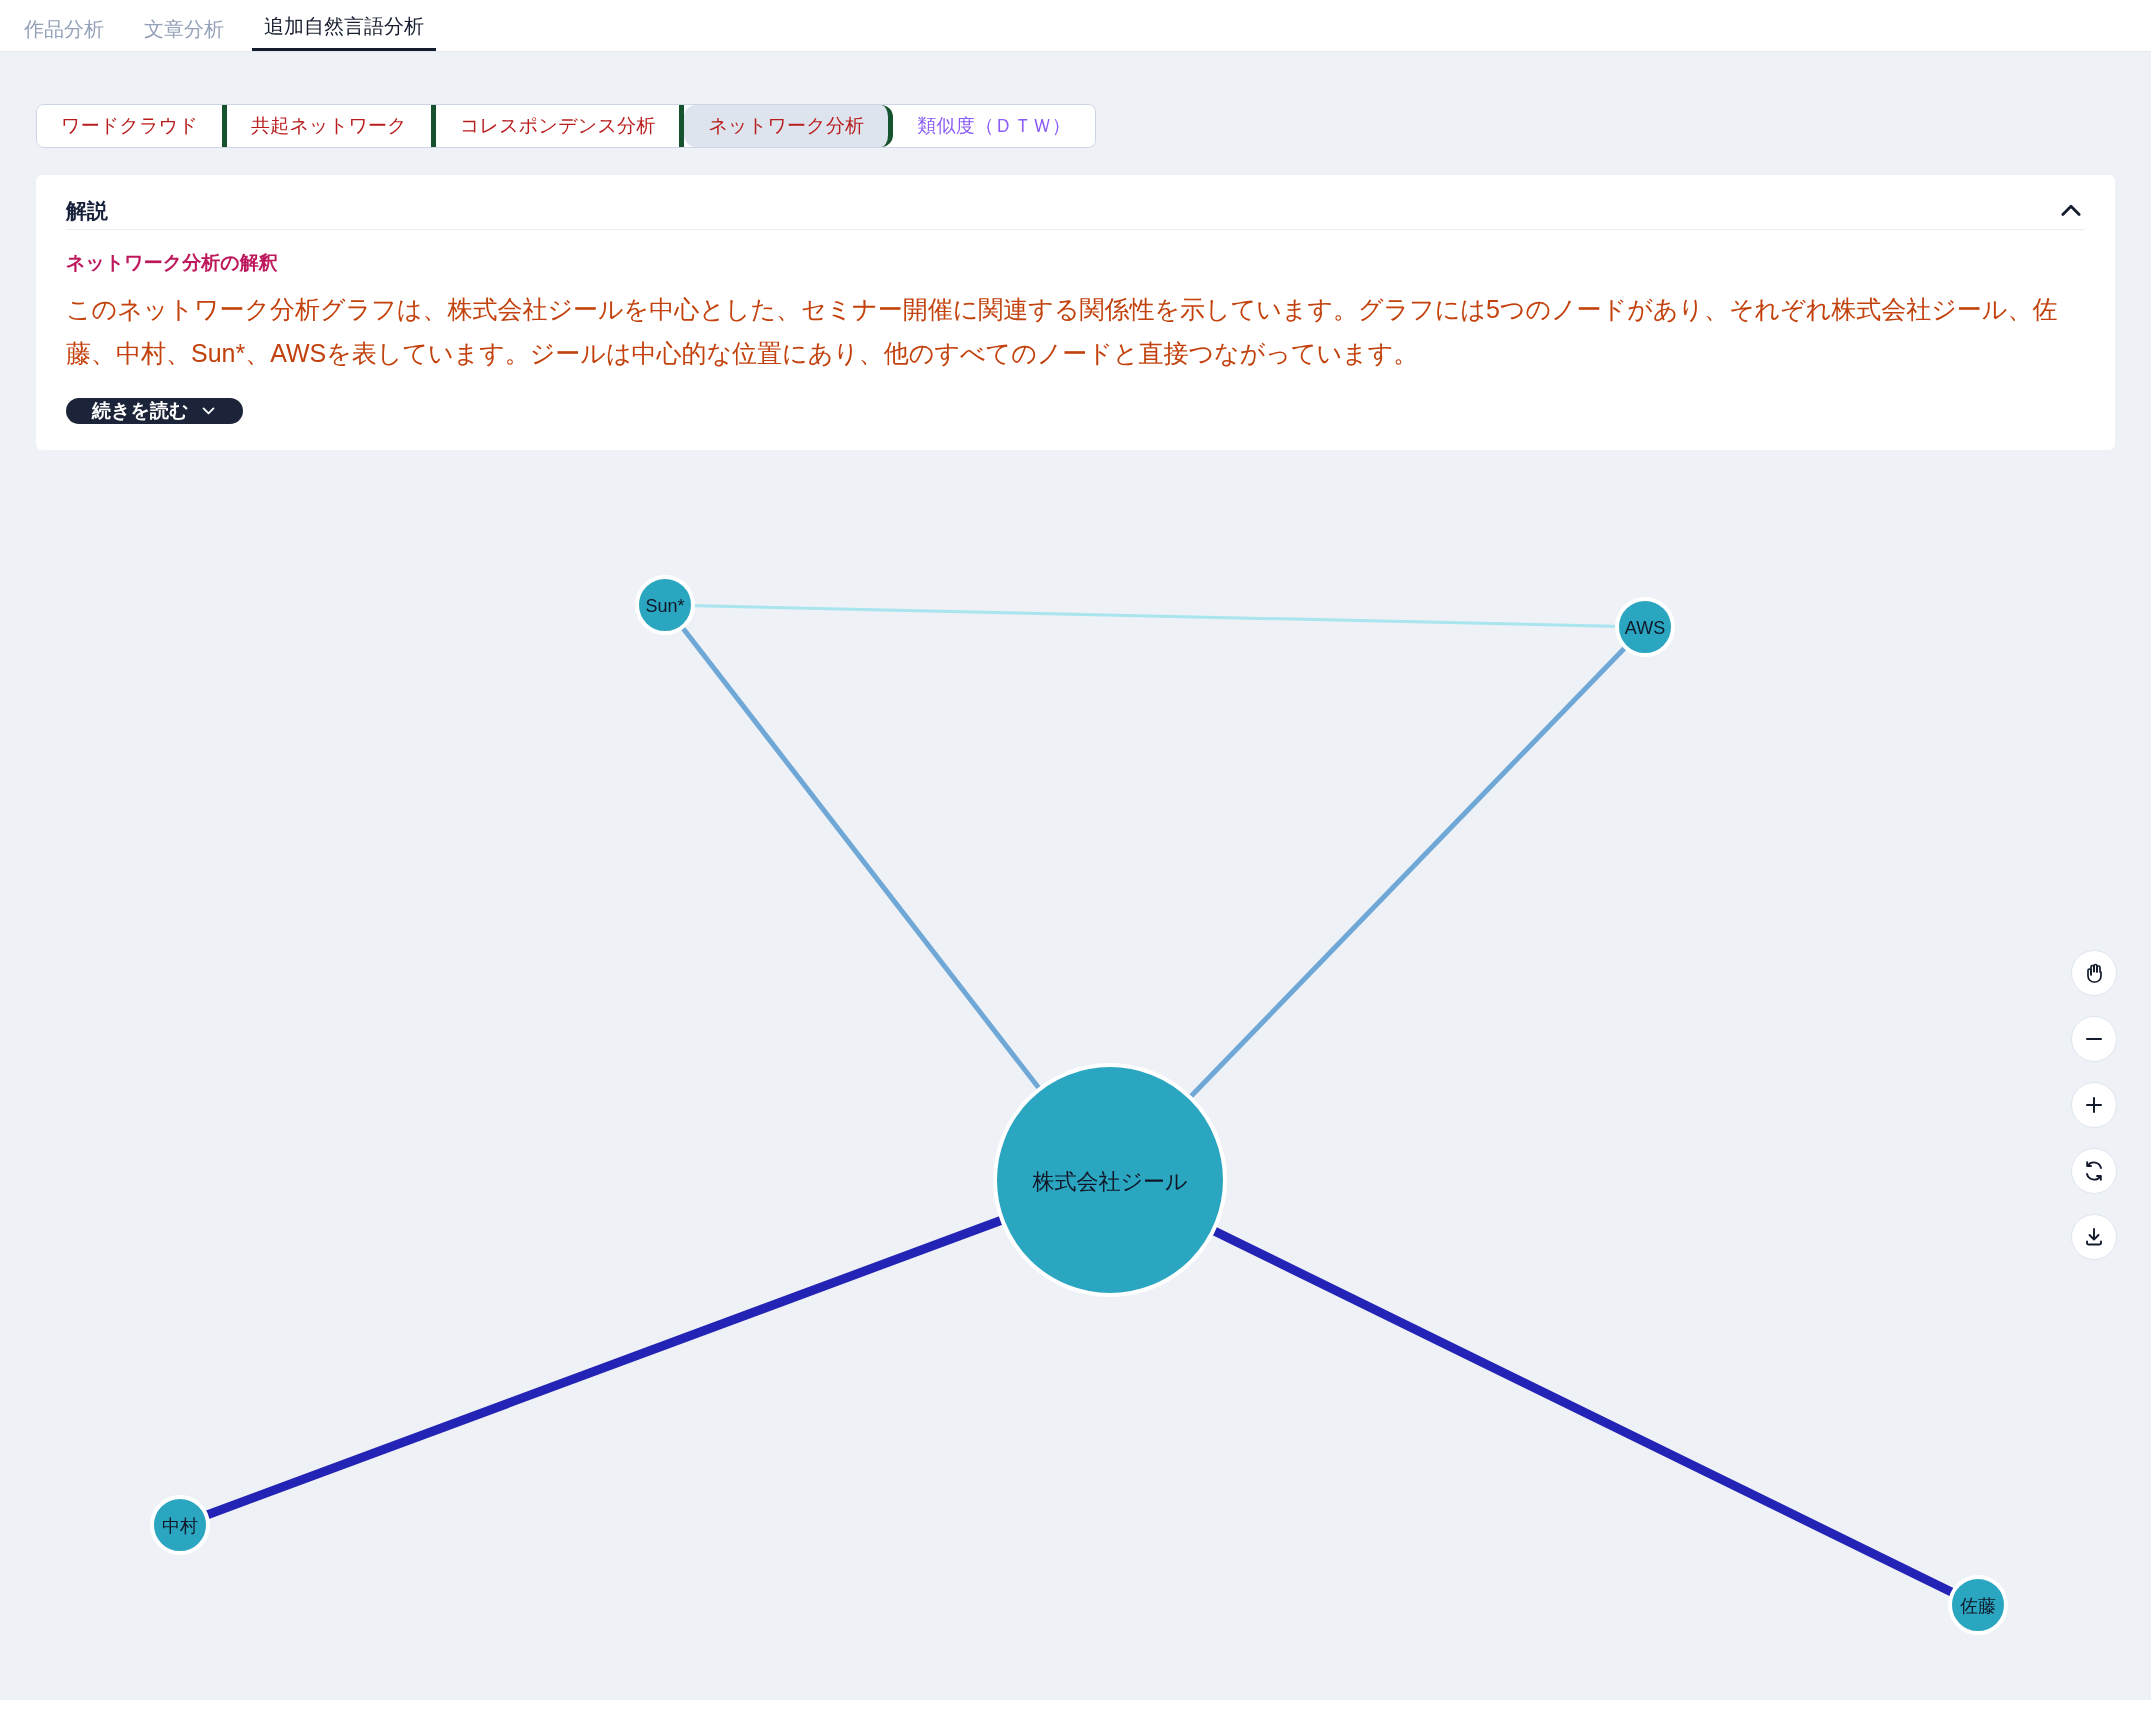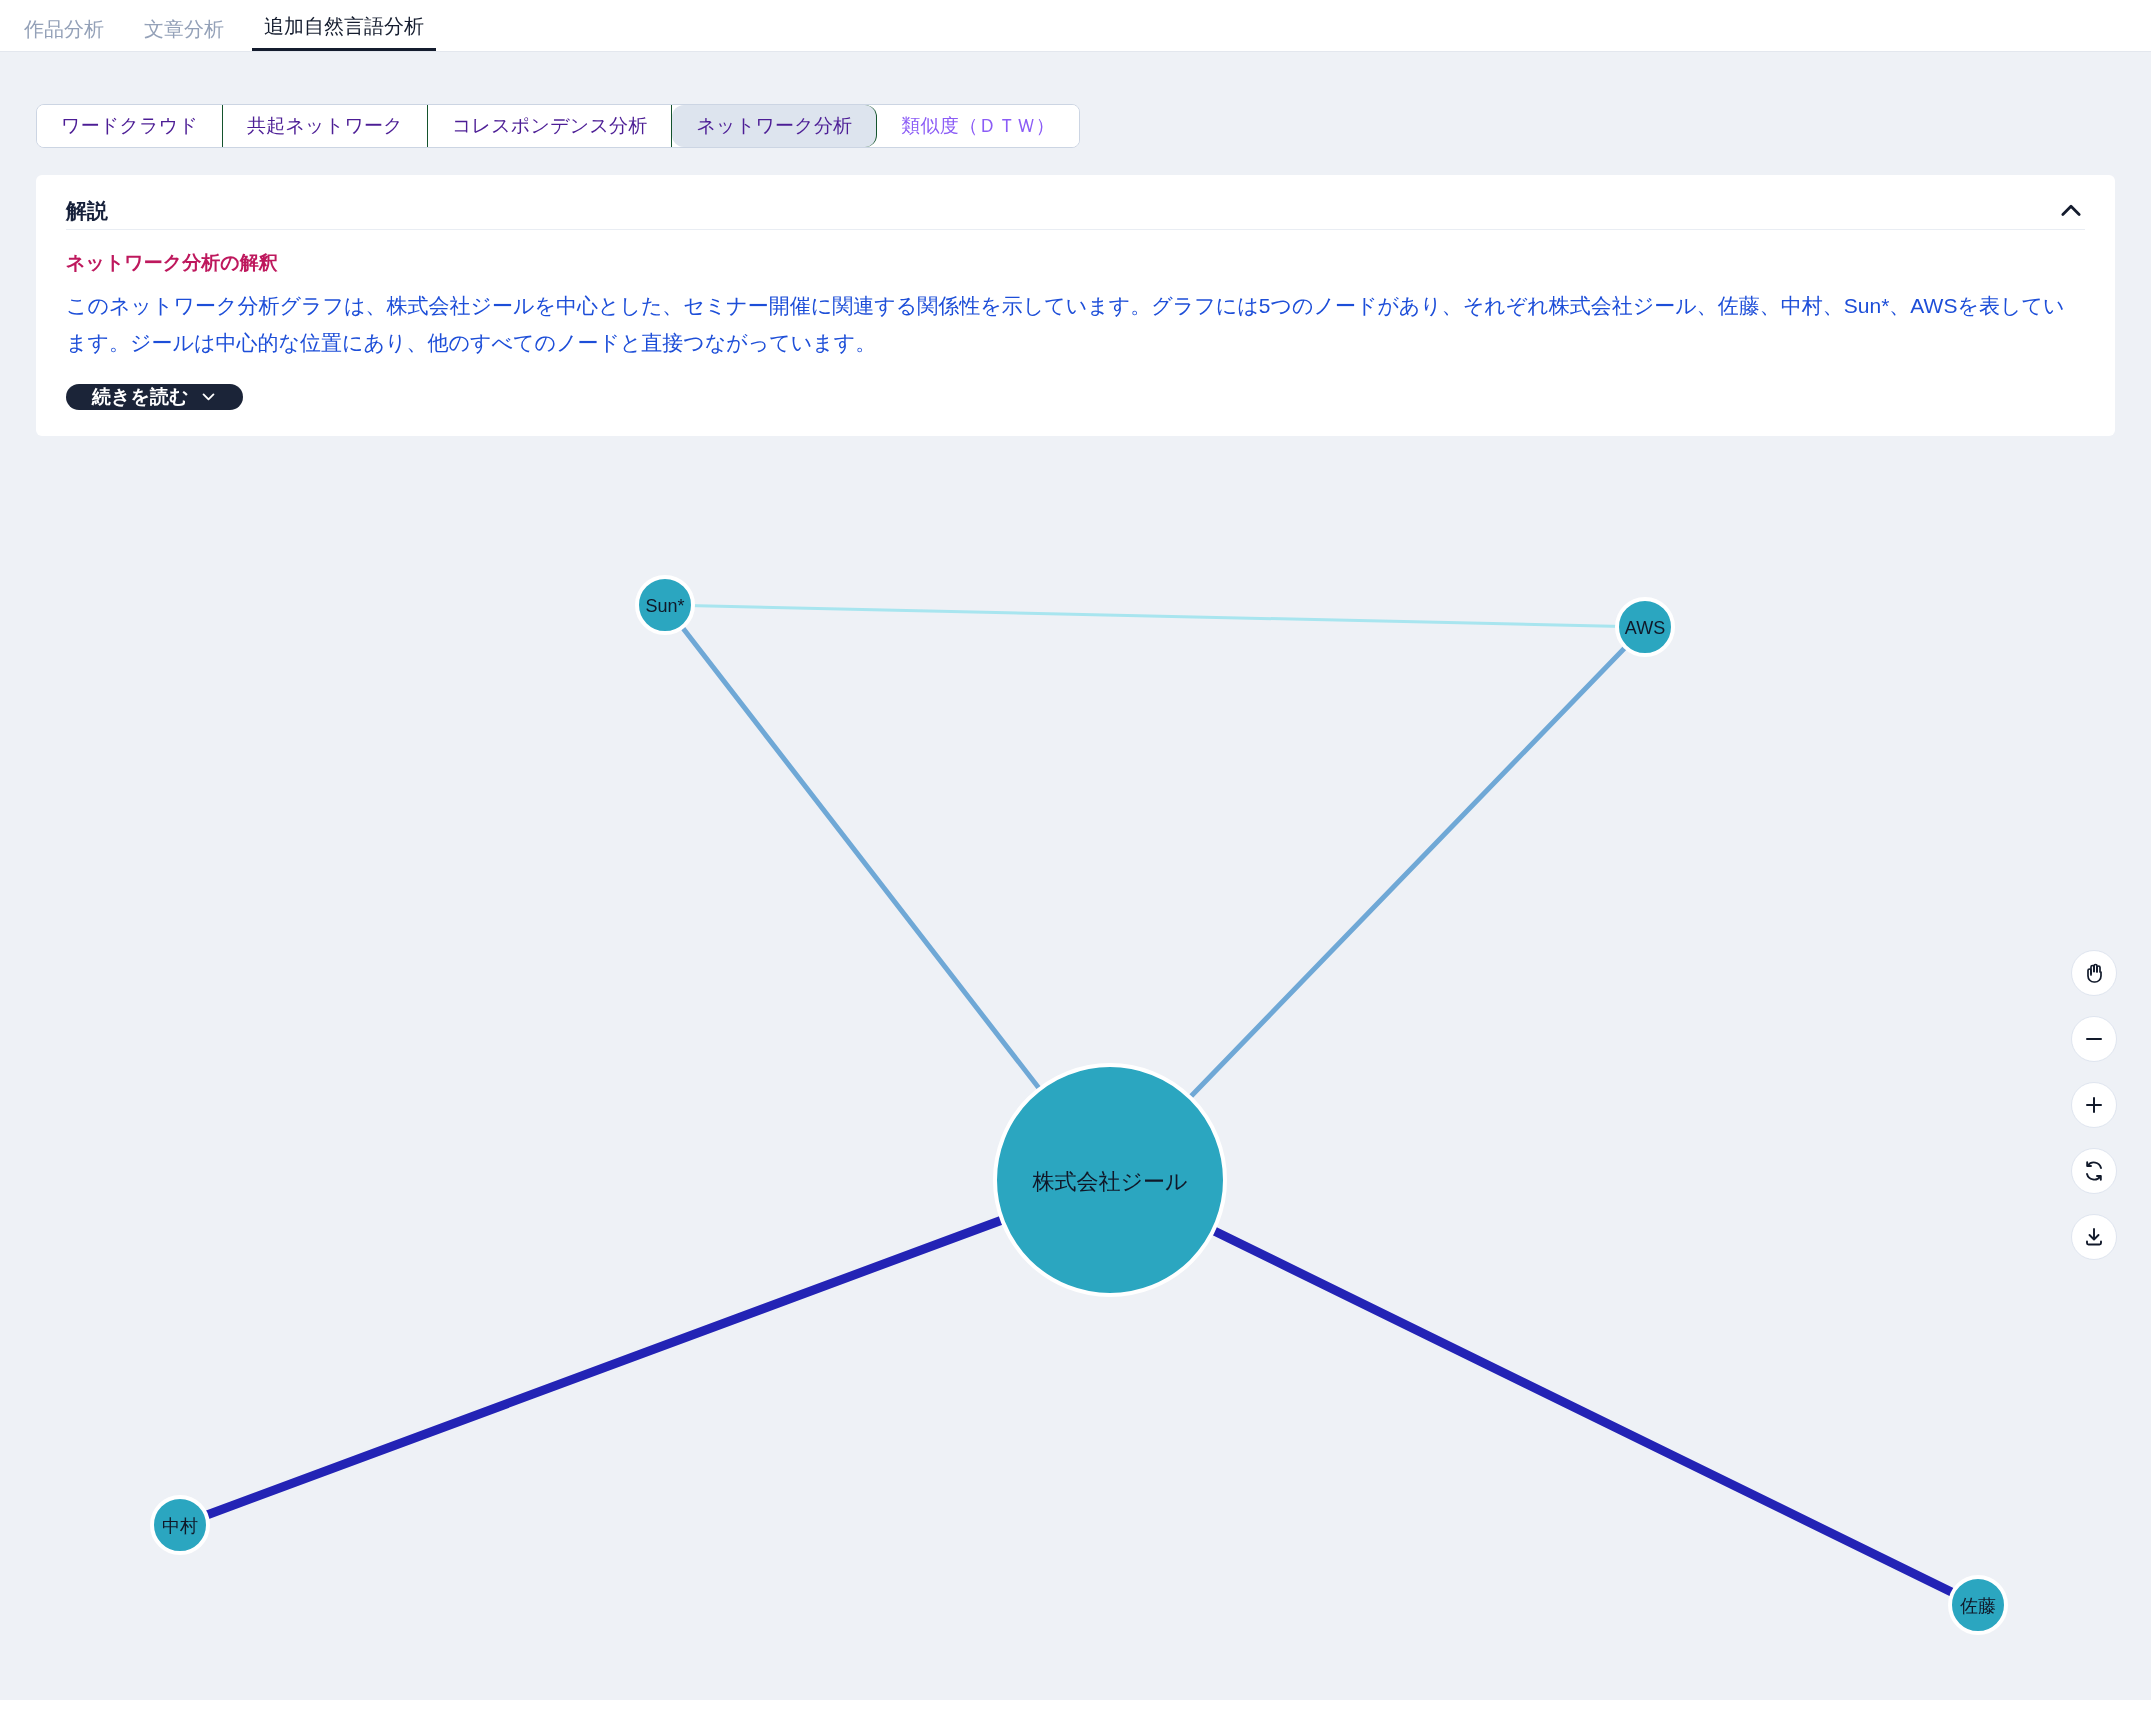--- a/index.html
+++ b/index.html
@@ -47,26 +47,26 @@
     position: absolute; top: 104px; left: 36px;
     display: flex;
     border: 1px solid #ccd5e3;
     border-radius: 8px;
     overflow: hidden;
     background: #ffffff;
     height: 44px;
   }
   .subtab {
     font-size: 19px;
-    color: #4c1d95;
+    color: #b91c1c;
     background: #ffffff;
     padding: 0 24px;
     height: 100%;
     display: flex; align-items: center; justify-content: center;
-    border-right: 1px solid #14532d;
+    border-right: 5px solid #14532d;
     cursor: pointer;
     white-space: nowrap;
     letter-spacing: .2px;
   }
   .subtab:last-child { border-right: none; }
   .subtab.active { background: #dde4ee; border-radius: 12px; }
   .subtab.disabled { color: #8b5cf6; background: #ffffff; cursor: default; }
 
   
   .card {
@@ -81,21 +81,21 @@
     padding-bottom: 4px;
     border-bottom: 1px solid #e9edf3;
   }
   .card-title { font-size: 21px; font-weight: bold; color: #16203a; }
   .chev-up { width: 28px; height: 28px; cursor: pointer; color:#141c2e; }
   .card-sub {
     font-size: 19px; font-weight: bold; color: #be185d;
     margin-top: 20px;
   }
   .card-body {
-    font-size: 21px; color: #1d4ed8; line-height: 1.75;
+    font-size: 25px; color: #c2410c; line-height: 1.75;
     margin-top: 12px; max-width: 2040px;
   }
   .read-more {
     margin-top: 22px;
     display: inline-flex; align-items: center; gap: 12px;
     background: #1b2438; color: #ffffff;
     border: none; border-radius: 999px;
     font-size: 19px; font-weight: bold;
     padding: 0 26px;
     cursor: pointer;

